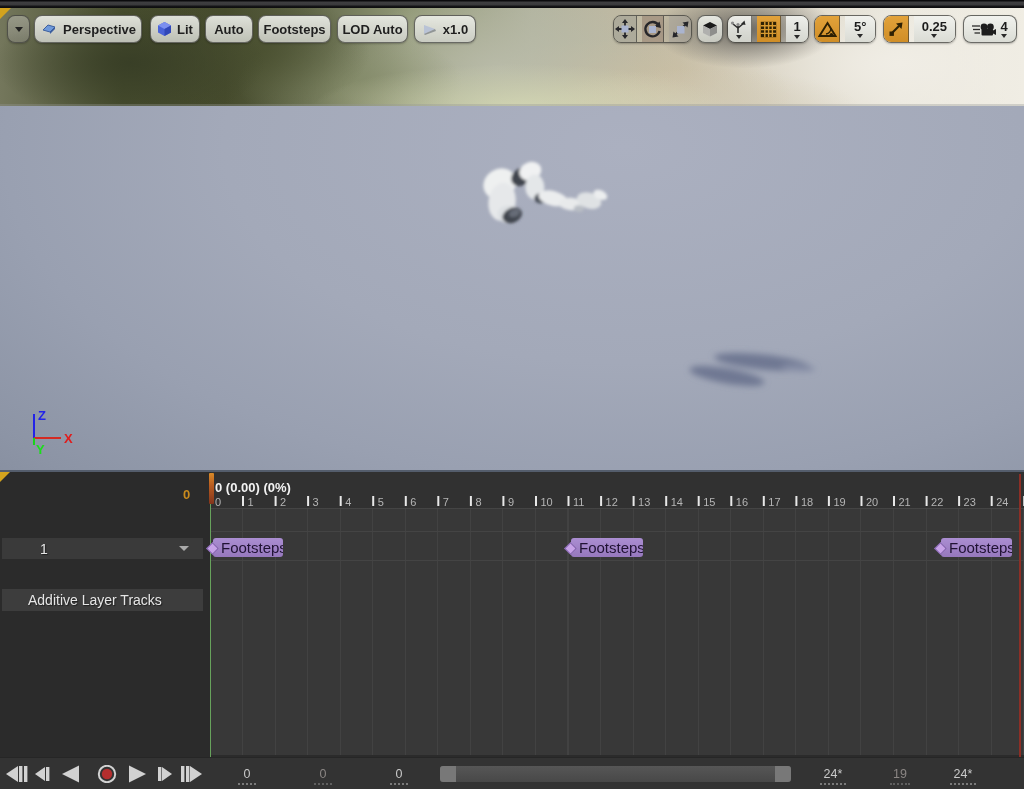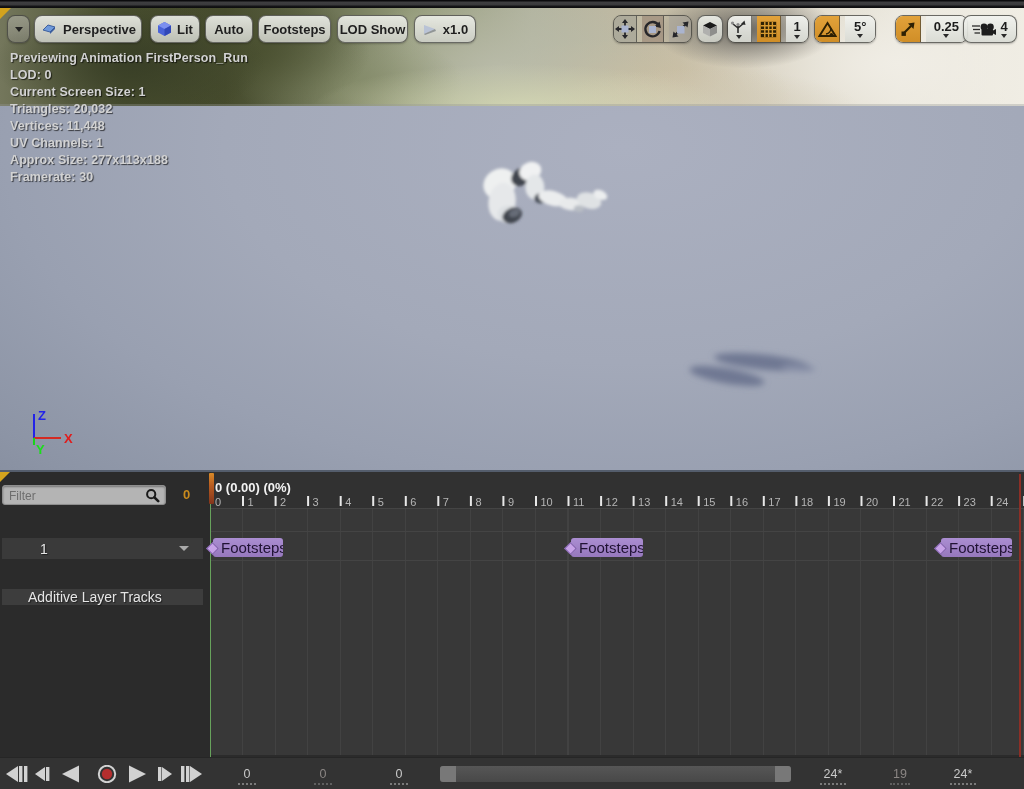--- a/index.html
+++ b/index.html
@@ -130,30 +130,20 @@
 
       <ellipse cx="552" cy="191" rx="13" ry="6.5" transform="rotate(14 552 191)" fill="#ebedee"></ellipse>
       <ellipse cx="568" cy="196" rx="11" ry="5.5" transform="rotate(6 568 196)" fill="#e8eaeb"></ellipse>
 
       <ellipse cx="584" cy="193" rx="11" ry="7" transform="rotate(16 584 193)" fill="#dfe2e4"></ellipse>
       <ellipse cx="594" cy="188" rx="6.5" ry="4" transform="rotate(25 594 188)" fill="#eceeef"></ellipse>
       <ellipse cx="575" cy="200" rx="4.5" ry="3" fill="#b9bec5"></ellipse>
     </g>
   </svg>
 
-  <div id="stats" class="abs">
-    Previewing Animation FirstPerson_Run<br>
-    LOD: 0<br>
-    Current Screen Size: 1<br>
-    Triangles: 20,032<br>
-    Vertices: 11,448<br>
-    UV Channels: 1<br>
-    Approx Size: 277x113x188<br>
-    Framerate: 30
-  </div>
 
   <svg class="abs" style="left:20px;top:390px" width="70" height="70" viewBox="0 0 70 70">
     <line x1="14" y1="16" x2="14" y2="40" stroke="#2323e8" stroke-width="2"></line>
     <text x="18" y="22" fill="#2323e8" font-size="13" font-weight="bold" font-family="Liberation Sans">Z</text>
     <line x1="14" y1="40" x2="41" y2="40" stroke="#d42a22" stroke-width="2"></line>
     <text x="44" y="45" fill="#e01c1c" font-size="13" font-weight="bold" font-family="Liberation Sans">X</text>
     <line x1="14" y1="40" x2="14" y2="47" stroke="#19d419" stroke-width="2"></line>
     <text x="16" y="56" fill="#19e019" font-size="13" font-weight="bold" font-family="Liberation Sans">Y</text>
   </svg>
 
@@ -175,21 +165,21 @@
       </svg>
     <span>Lit</span>
   </div>
   <div class="tbtn" style="left:205px;width:48px;">
       <span>Auto</span>
     </div>
   <div class="tbtn" style="left:258px;width:73px;">
       <span>Footsteps</span>
     </div>
   <div class="tbtn" style="left:337px;width:71px;">
-      <span>LOD Show</span>
+      <span>LOD Auto</span>
     </div>
   <div class="tbtn" style="left:414px;width:62px;">
     <svg width="16" height="13" viewBox="0 0 16 13">
         <path d="M2 11 L13 6 L2 2 Z" fill="#b9c3d6"></path>
         <path d="M2 11 L13 6 L14 8 L3 12 Z" fill="#5a5f68" opacity="0.55"></path>
       </svg>
     <span>x1.0</span>
   </div>
 
   <div class="tbtn" style="left:613px;width:79px;padding:0;overflow:hidden;background:none;">
@@ -269,21 +259,21 @@
           <path d="M9.5 2 L17.5 15 L1.5 15 Z" fill="none" stroke="#2e2104" stroke-width="1.9"></path>
           <path d="M13 7 A 6 6 0 0 1 8 13" fill="none" stroke="#2e2104" stroke-width="1.5"></path>
           <circle cx="13.4" cy="13.6" r="1.7" fill="#2e2104"></circle>
         </svg>
     </div>
     <div class="seg lightseg" style="width:33px;flex-direction:column;">
       <span style="font-size:13px;font-weight:bold;color:#1c1c1c;line-height:13px;">5°</span>
       <span class="mincaret" style="margin-top:1px;"></span>
     </div>
   </div>
-  <div class="tbtn" style="left:883px;width:73px;padding:0;overflow:hidden;background:none;margin-left:12px;">
+  <div class="tbtn" style="left:883px;width:73px;padding:0;overflow:hidden;background:none;">
     <div class="seg segsep orange" style="width:27px;">
       <svg width="16" height="16" viewBox="0 0 16 16">
           <line x1="3.5" y1="12.5" x2="11" y2="5" stroke="#2e2104" stroke-width="2.2"></line>
           <path d="M14.5 1.5 L13.5 8 L8 2.5 Z" fill="#2e2104"></path>
           <rect x="1.5" y="10.5" width="4.4" height="4.4" fill="#2e2104"></rect>
         </svg>
     </div>
     <div class="seg lightseg" style="width:45px;flex-direction:column;">
       <span style="font-size:13px;font-weight:bold;color:#1c1c1c;line-height:13px;">0.25</span>
       <span class="mincaret" style="margin-top:1px;"></span>
@@ -375,34 +365,27 @@
   <div id="playhead" class="abs"></div>
   <div id="redline" class="abs"></div>
 
   <div class="marker" style="left:213px;width:70px;">Footsteps</div>
   <div class="diamond" style="left:207.5px;"></div>
   <div class="marker" style="left:571px;width:72px;">Footsteps</div>
   <div class="diamond" style="left:565.5px;"></div>
   <div class="marker" style="left:941px;width:71px;">Footsteps</div>
   <div class="diamond" style="left:935.5px;"></div>
 
-  <div id="filterbox" class="abs">
-      <span>Filter</span>
-    <svg class="abs" style="right:5px;top:2px;" width="15" height="15" viewBox="0 0 15 15">
-        <circle cx="6.2" cy="6.2" r="4.1" fill="none" stroke="#1a1a1a" stroke-width="2"></circle>
-        <line x1="9.4" y1="9.4" x2="13.2" y2="13.2" stroke="#1a1a1a" stroke-width="2.6" stroke-linecap="round"></line>
-      </svg>
-  </div>
   <div id="orangezero" class="abs">0</div>
 
   <div class="row" style="top:68px;height:21px;background:#3a3a3a;">
     <span class="rowlabel" style="left:38px;">1</span>
       <span class="rowdd"></span>
   </div>
-  <div class="row" style="top:119px;height:16px;">
+  <div class="row" style="top:119px;height:22px;">
     <span class="rowlabel">Additive Layer Tracks</span>
   </div>
 
   <div id="playbar" class="abs">
     <svg class="abs" style="left:4px;top:7px;" width="200" height="18" viewBox="0 0 200 18">
       <g fill="#d2d2d2">
         <path d="M14 1 L2 9 L14 17 Z"></path>
           <rect x="15" y="1" width="3.4" height="16"></rect>
           <rect x="20" y="1" width="3.4" height="16"></rect>
         <path d="M41 2 L31 9 L41 16 Z"></path>

